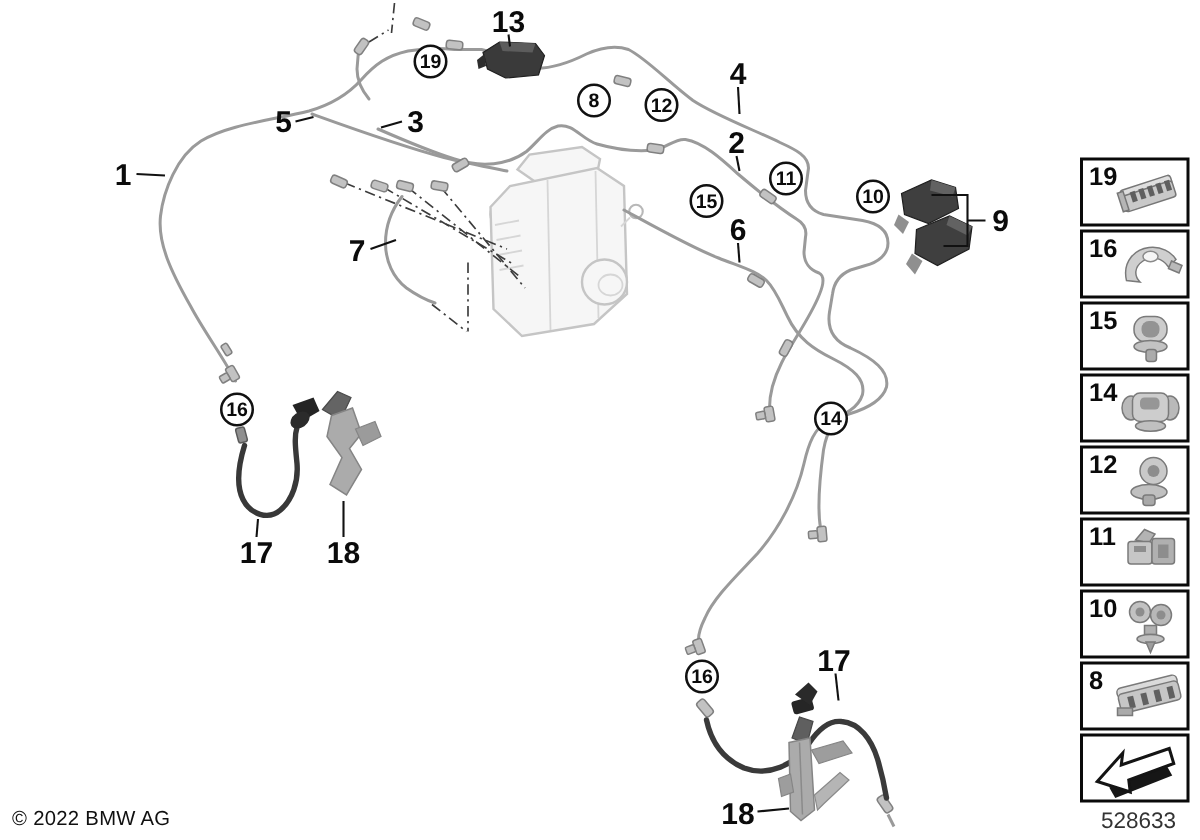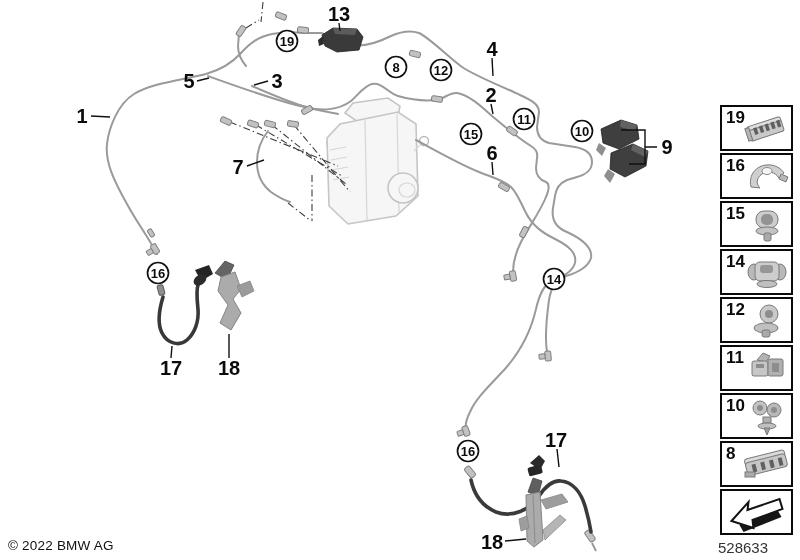--- a/index.html
+++ b/index.html
@@ -16,21 +16,21 @@
   .ghost{stroke:#c5c5c5;fill:#f6f6f6;stroke-width:1.6;}
   .ghostline{stroke:#d6d6d6;fill:none;stroke-width:1.2;}
   
   #legend{position:absolute;left:720px;top:105px;width:73px;}
   .legend-box{position:absolute;left:0;width:73px;height:46px;border:2px solid #0a0a0a;
               background:#fff;box-sizing:border-box;}
   .legend-num{position:absolute;left:4px;top:0px;font-size:17px;font-weight:bold;color:#0b0b0b;line-height:21px;}
   .legend-ico{position:absolute;right:0px;top:2px;}
   
   #copyright{position:absolute;left:8px;top:538px;font-size:13.5px;color:#101010;letter-spacing:0.2px;}
-  #drawing-number{position:absolute;left:718px;top:539px;width:82px;
+  #drawing-number{position:absolute;left:718px;top:539px;width:82px;text-align:center;
                   font-size:15px;color:#333;}
 </style>
 </head>
 <body>
 
 <div id="stage">
 
 <svg id="diagram" width="800" height="560" viewBox="0 0 800 560">
 
   <g>

